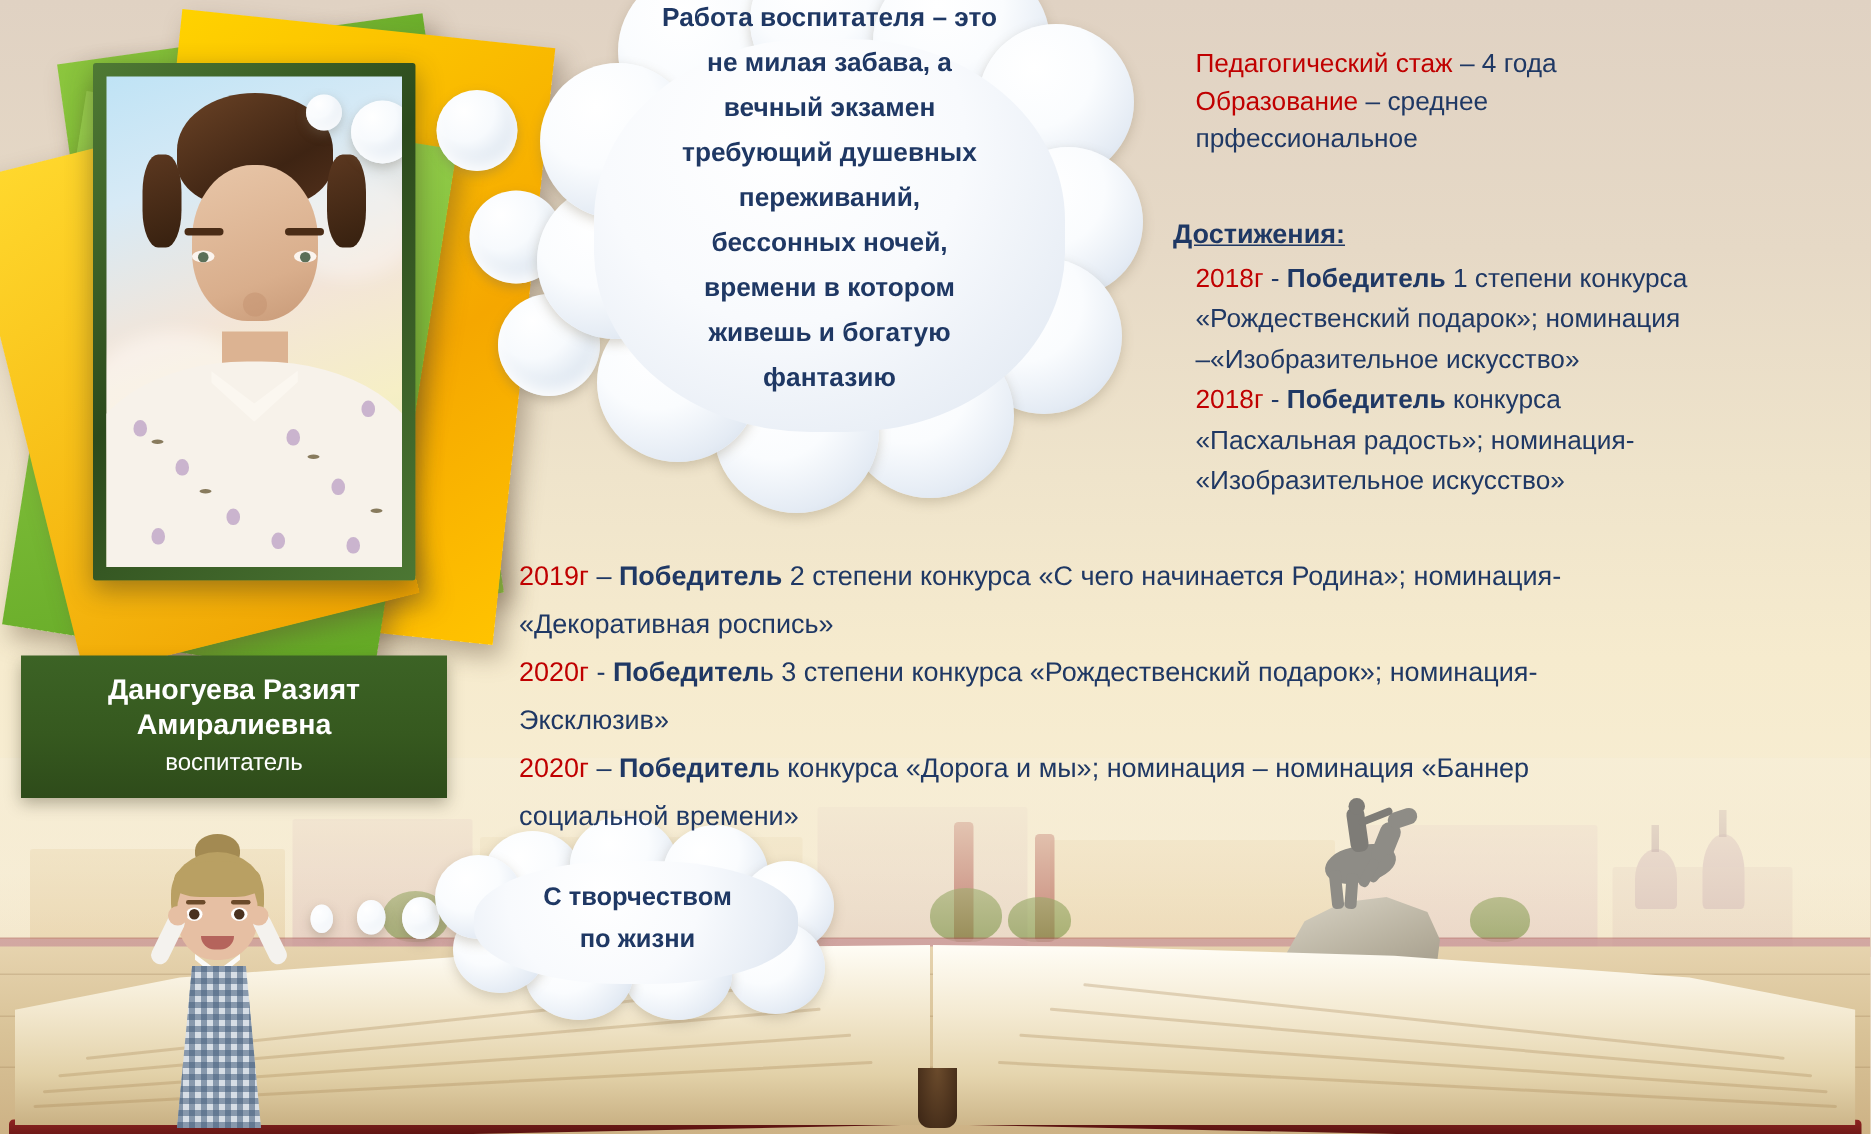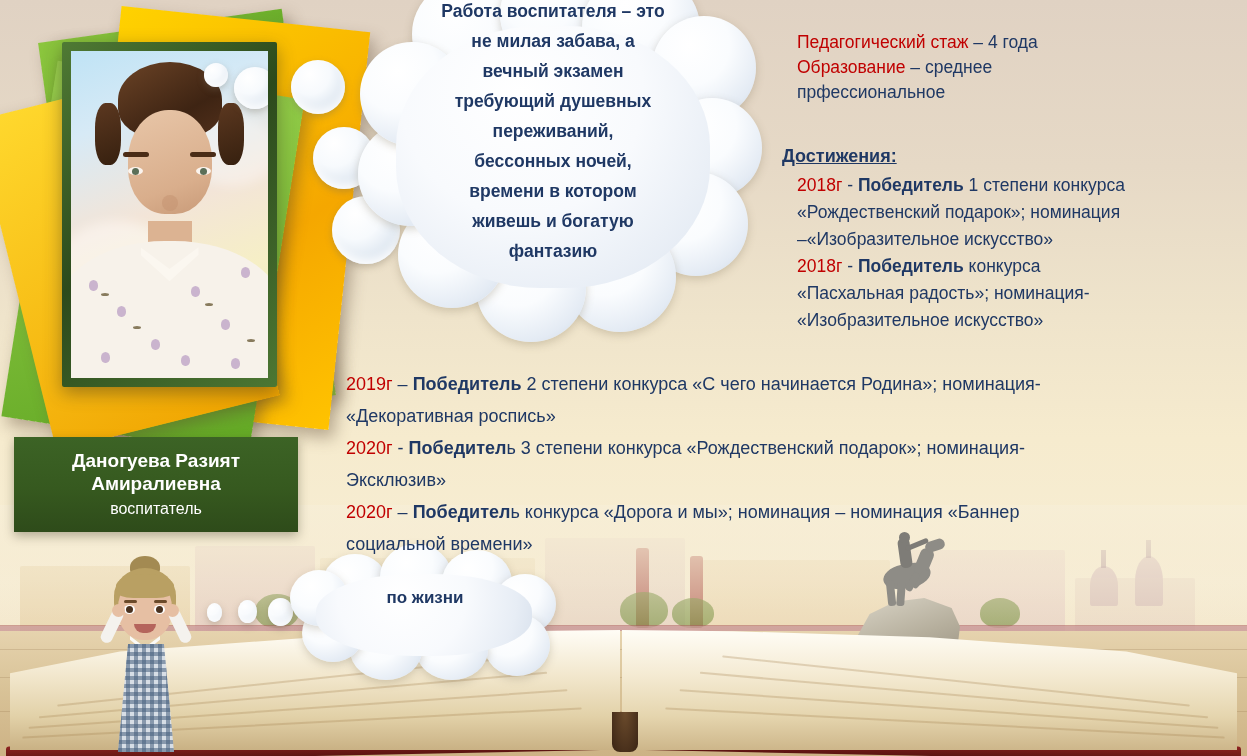--- a/index.html
+++ b/index.html
@@ -333,20 +333,21 @@
     <div class="lobe" style="left:154px;top:2px;width:70px;height:64px;"></div>
     <div class="lobe" style="left:206px;top:26px;width:62px;height:60px;"></div>
     <div class="lobe" style="left:196px;top:66px;width:66px;height:62px;"></div>
     <div class="lobe" style="left:128px;top:72px;width:72px;height:60px;"></div>
     <div class="lobe" style="left:62px;top:72px;width:72px;height:60px;"></div>
     <div class="lobe" style="left:14px;top:56px;width:62px;height:58px;"></div>
     <div class="lobe" style="left:2px;top:22px;width:58px;height:56px;"></div>
     <div class="cloud-core" style="left:28px;top:26px;width:216px;height:82px;"></div>
 
     <div class="cloud-text" style="left:26px;top:36px;width:222px;font-size:17px;line-height:28px;">
+      <div>С творчеством</div>
       <div>по жизни</div>
     </div>
   </div>
 
   <div class="txt" id="info-block">
     <div>
       <span class="red">Педагогический стаж</span><span> – 4 года</span>
     </div>
     <div>
       <span class="red">Образование</span><span> – среднее</span>

